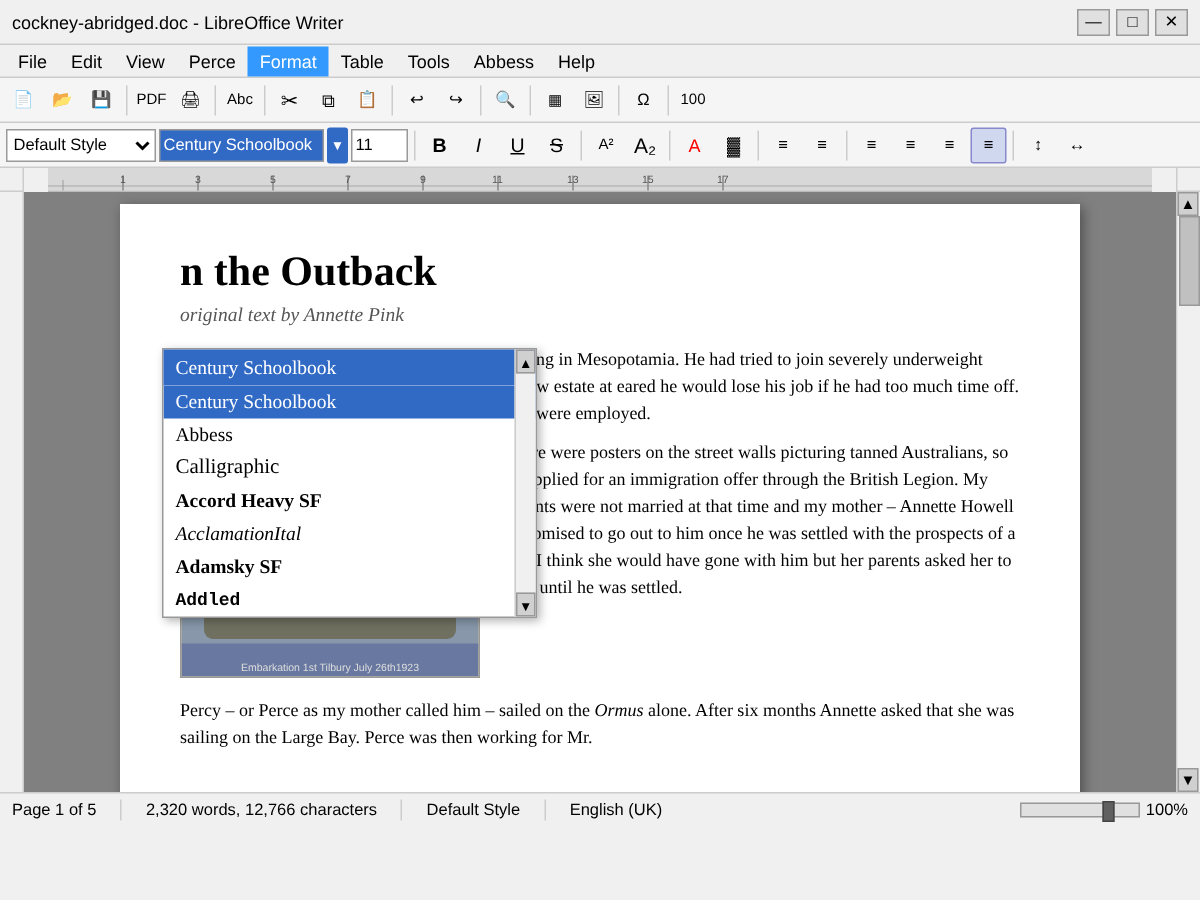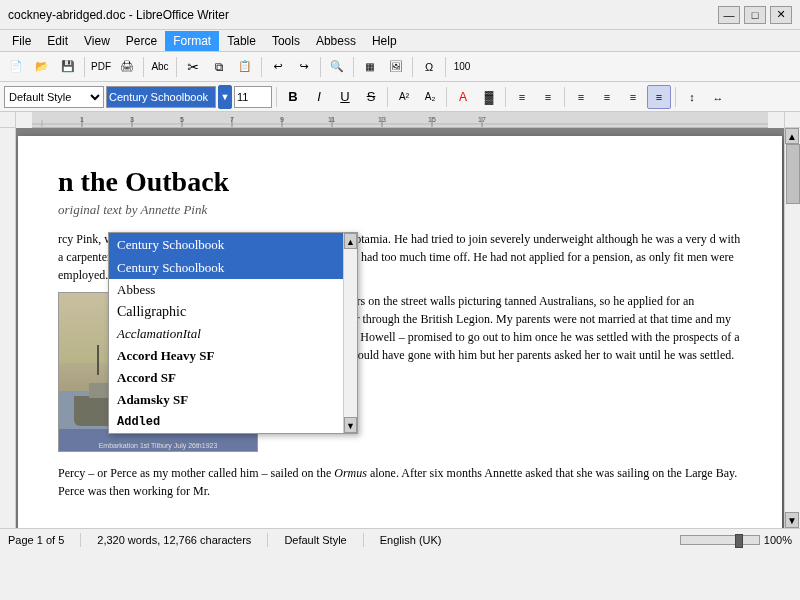--- a/index.html
+++ b/index.html
@@ -101,21 +101,21 @@
     
     #doc-area {
       flex: 1;
       background: #808080;
       overflow: hidden;
       position: relative;
     }
     #page {
       background: white;
       margin: 8px auto;
-      width: 764px;
+      width: 640px;
       min-height: 450px;
       padding: 30px 40px;
       box-shadow: 2px 2px 8px rgba(0,0,0,0.4);
       position: relative;
     }
     #page .subtitle {
       font-family: Georgia, serif;
       font-size: 13px;
       font-style: italic;
       color: #444;
@@ -271,21 +271,21 @@
   <input class="font-dropdown" value="Century Schoolbook" style="width: 110px; height: 22px; font-size: 11px; background: rgb(49, 106, 197); color: white; border: 1px solid rgb(153, 153, 153); padding: 0px 2px;">
   <div class="tb-btn" style="background:#316ac5; border:1px solid #316ac5; color:white; font-size:9px; width:14px;">▼</div>
   <input class="size-dropdown" value="11" style="width: 38px; height: 22px; font-size: 11px; border: 1px solid rgb(153, 153, 153); padding: 0px 2px;">
   <div class="tb-sep"></div>
   <div class="tb-btn" style="font-weight:bold; font-size:13px;">B</div>
   <div class="tb-btn" style="font-style:italic; font-size:13px;">I</div>
   <div class="tb-btn" style="text-decoration:underline; font-size:13px;">U</div>
   <div class="tb-btn" style="text-decoration:line-through; font-size:13px;">S</div>
   <div class="tb-sep"></div>
   <div class="tb-btn" style="font-size:10px;">A²</div>
-  <div class="tb-btn" style="font-size:10px;">A₂</div>
+  <div class="tb-btn" style="font-size:14px;">A₂</div>
   <div class="tb-sep"></div>
   <div class="tb-btn" style="font-size:12px; color:red;">A</div>
   <div class="tb-btn" style="font-size:12px;">▓</div>
   <div class="tb-sep"></div>
   <div class="tb-btn" style="font-size:11px;">≡</div>
   <div class="tb-btn" style="font-size:11px;">≡</div>
   <div class="tb-sep"></div>
   <div class="tb-btn" style="font-size:11px;">≡</div>
   <div class="tb-btn" style="font-size:11px;">≡</div>
   <div class="tb-btn" style="font-size:11px;">≡</div>
@@ -384,23 +384,22 @@
     </div>
     <div style="width:14px; height:16px; background:#d0d0d0; border:1px solid #999; text-align:center; font-size:10px; line-height:16px; cursor:pointer;">▼</div>
   </div>
 
   <div id="font-dropdown-popup">
     <div class="font-popup-header">Century Schoolbook</div>
     <div class="font-scroll">
       <div class="font-list-item selected" style="font-family: 'Century Schoolbook', Georgia, serif; background:#316ac5; color:white;">Century Schoolbook</div>
       <div class="font-list-item" style="font-family: Georgia, serif;">Abbess</div>
       <div class="font-list-item" style="font-family: cursive; font-size:14px;">Calligraphic</div>
+      <div class="font-list-item" style="font-family: serif; font-weight:bold;">Accord Heavy SF</div>
       <div class="font-list-item" style="font-family: Georgia, serif; font-style:italic;">AcclamationItal</div>
-      <div class="font-list-item" style="font-family: serif; font-weight:bold;">Accord Heavy SF</div>
-      <div class="font-list-item" style="font-family: serif; font-weight:bold;">Accord SF</div>
       <div class="font-list-item" style="font-family: serif; font-weight:bold;">Adamsky SF</div>
       <div class="font-list-item" style="font-family: Liberation Mono, monospace; font-weight:bold; font-size:12px;">Addled</div>
 
     </div>
 
     <div style="position:absolute; right:0; top:0; width:14px; height:100%; background:#f0f0f0; border-left:1px solid #ccc; display:flex; flex-direction:column;">
       <div style="height:16px; background:#d0d0d0; border:1px solid #999; text-align:center; font-size:9px; line-height:16px;">▲</div>
       <div style="flex:1;"></div>
       <div style="height:16px; background:#d0d0d0; border:1px solid #999; text-align:center; font-size:9px; line-height:16px;">▼</div>
     </div>

